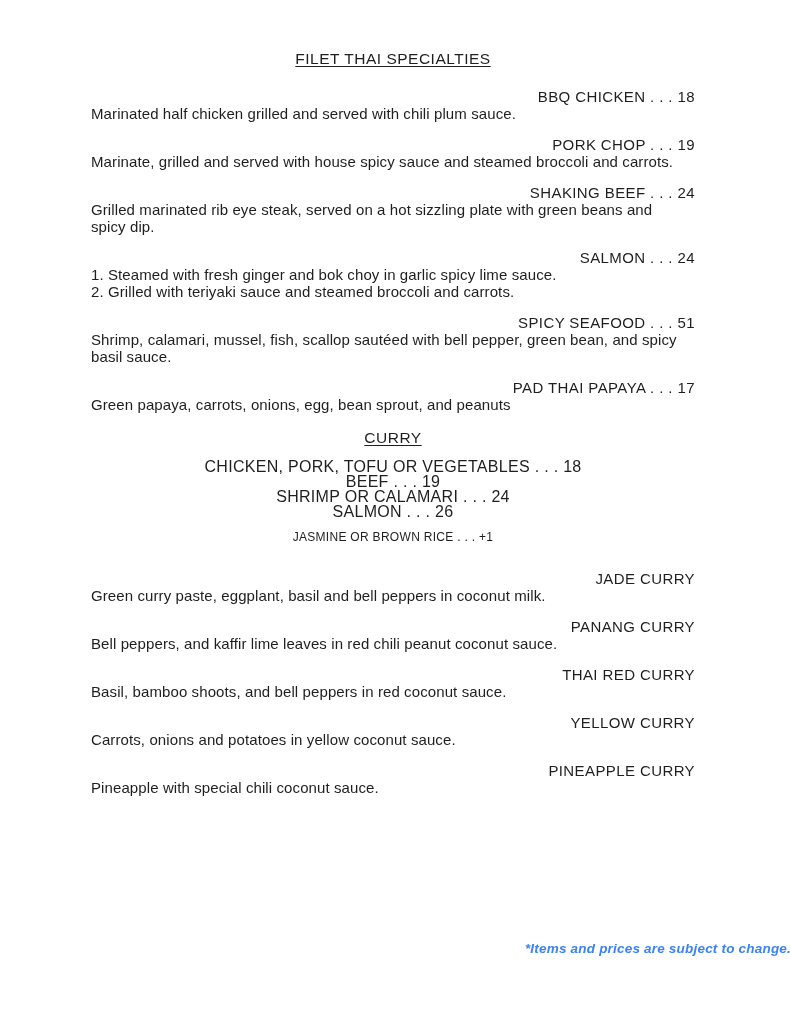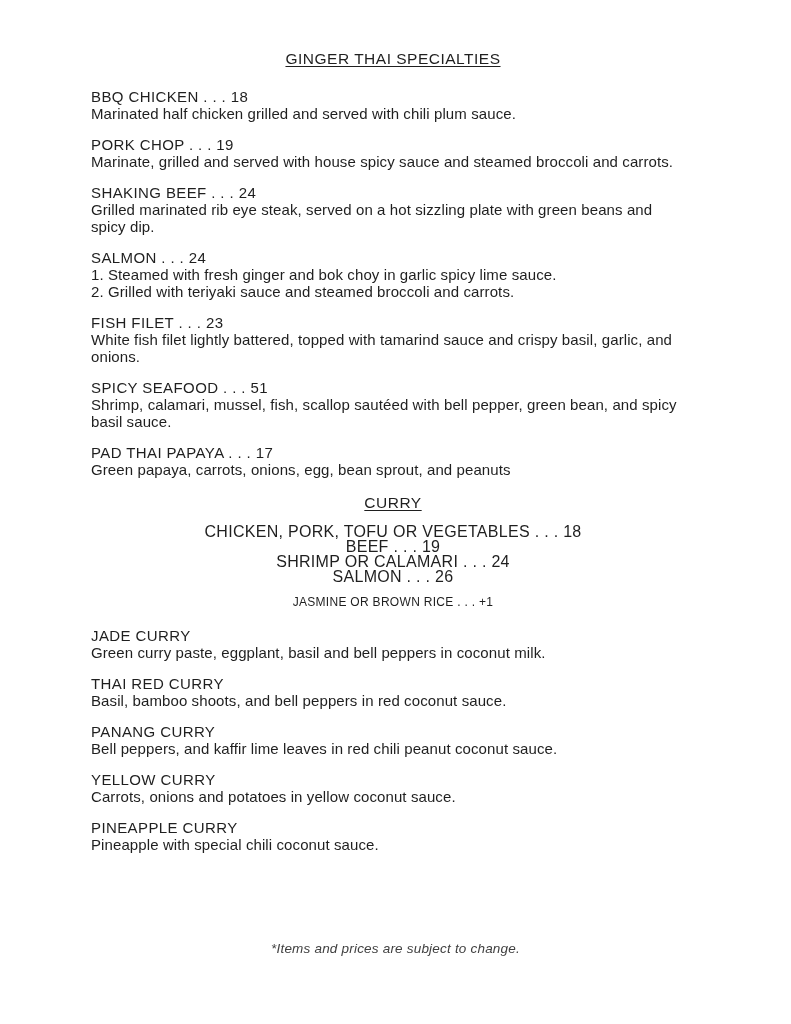--- a/index.html
+++ b/index.html
@@ -26,20 +26,21 @@
     text-decoration: underline;
     text-underline-offset: 2px;
     line-height: 18px;
     margin-bottom: 20px;
   }
   .item { margin-bottom: 14px; }
   .item-title {
     font-size: 15px;
     letter-spacing: 0.4px;
     line-height: 17px;
+    text-align: right;
   }
   .dots { white-space: pre; }
   .item-desc {
     font-size: 15px;
     line-height: 17px;
     white-space: pre-line;
     letter-spacing: 0.1px;
   }
   .curry-title { margin-top: 16px; margin-bottom: 12px; }
   .options-list {
@@ -48,39 +49,40 @@
     letter-spacing: 0.3px;
   }
   .option-line { line-height: 15px; }
   .rice-line {
     text-align: center;
     font-size: 12px;
     letter-spacing: 0.3px;
     line-height: 15px;
     margin-top: 11px;
   }
-  .curry-items { margin-top: 17px; }
+  .curry-items { margin-top: 25px; }
   .footer-note {
     position: absolute;
     top: 941px;
     left: 0;
     width: 791px;
-    text-align: center;
+    text-align: right;
     font-style: italic;
     font-size: 13.5px;
     letter-spacing: 0.2px;
-    color: #404040;
+    color: #3b82f6;
+    font-weight: bold;
   }
 </style>
 </head>
 <body>
 
 <main class="page">
 
-  <h1 class="section-title">GINGER THAI SPECIALTIES</h1>
+  <h1 class="section-title">FILET THAI SPECIALTIES</h1>
 
   <section>
 
     <div class="item">
       <div class="item-title"><span>BBQ CHICKEN</span><span class="dots"> . . . </span><span>18</span></div>
       <div class="item-desc">Marinated half chicken grilled and served with chili plum sauce.</div>
     </div>
 
     <div class="item">
       <div class="item-title"><span>PORK CHOP</span><span class="dots"> . . . </span><span>19</span></div>
@@ -92,25 +94,20 @@
       <div class="item-desc">Grilled marinated rib eye steak, served on a hot sizzling plate with green beans and
 spicy dip.</div>
     </div>
 
     <div class="item">
       <div class="item-title"><span>SALMON</span><span class="dots"> . . . </span><span>24</span></div>
       <div class="item-desc">1. Steamed with fresh ginger and bok choy in garlic spicy lime sauce.
 2. Grilled with teriyaki sauce and steamed broccoli and carrots.</div>
     </div>
 
-    <div class="item">
-      <div class="item-title"><span>FISH FILET</span><span class="dots"> . . . </span><span>23</span></div>
-      <div class="item-desc">White fish filet lightly battered, topped with tamarind sauce and crispy basil, garlic, and
-onions.</div>
-    </div>
 
     <div class="item">
       <div class="item-title"><span>SPICY SEAFOOD</span><span class="dots"> . . . </span><span>51</span></div>
       <div class="item-desc">Shrimp, calamari, mussel, fish, scallop sautéed with bell pepper, green bean, and spicy
 basil sauce.</div>
     </div>
 
     <div class="item">
       <div class="item-title"><span>PAD THAI PAPAYA</span><span class="dots"> . . . </span><span>17</span></div>
       <div class="item-desc">Green papaya, carrots, onions, egg, bean sprout, and peanuts</div>
@@ -130,27 +127,27 @@
   <div class="rice-line"><span>JASMINE OR BROWN RICE</span><span class="dots"> . . . </span><span>+1</span></div>
 
   <section class="curry-items">
 
     <div class="item">
       <div class="item-title"><span>JADE CURRY</span></div>
       <div class="item-desc">Green curry paste, eggplant, basil and bell peppers in coconut milk.</div>
     </div>
 
     <div class="item">
-      <div class="item-title"><span>THAI RED CURRY</span></div>
-      <div class="item-desc">Basil, bamboo shoots, and bell peppers in red coconut sauce.</div>
+      <div class="item-title"><span>PANANG CURRY</span></div>
+      <div class="item-desc">Bell peppers, and kaffir lime leaves in red chili peanut coconut sauce.</div>
     </div>
 
     <div class="item">
-      <div class="item-title"><span>PANANG CURRY</span></div>
-      <div class="item-desc">Bell peppers, and kaffir lime leaves in red chili peanut coconut sauce.</div>
+      <div class="item-title"><span>THAI RED CURRY</span></div>
+      <div class="item-desc">Basil, bamboo shoots, and bell peppers in red coconut sauce.</div>
     </div>
 
     <div class="item">
       <div class="item-title"><span>YELLOW CURRY</span></div>
       <div class="item-desc">Carrots, onions and potatoes in yellow coconut sauce.</div>
     </div>
 
     <div class="item">
       <div class="item-title"><span>PINEAPPLE CURRY</span></div>
       <div class="item-desc">Pineapple with special chili coconut sauce.</div>

